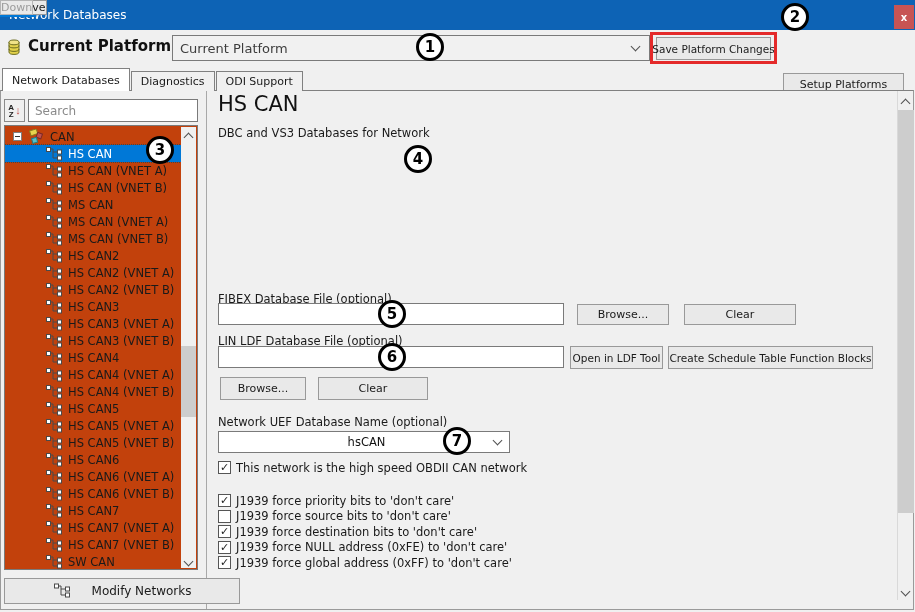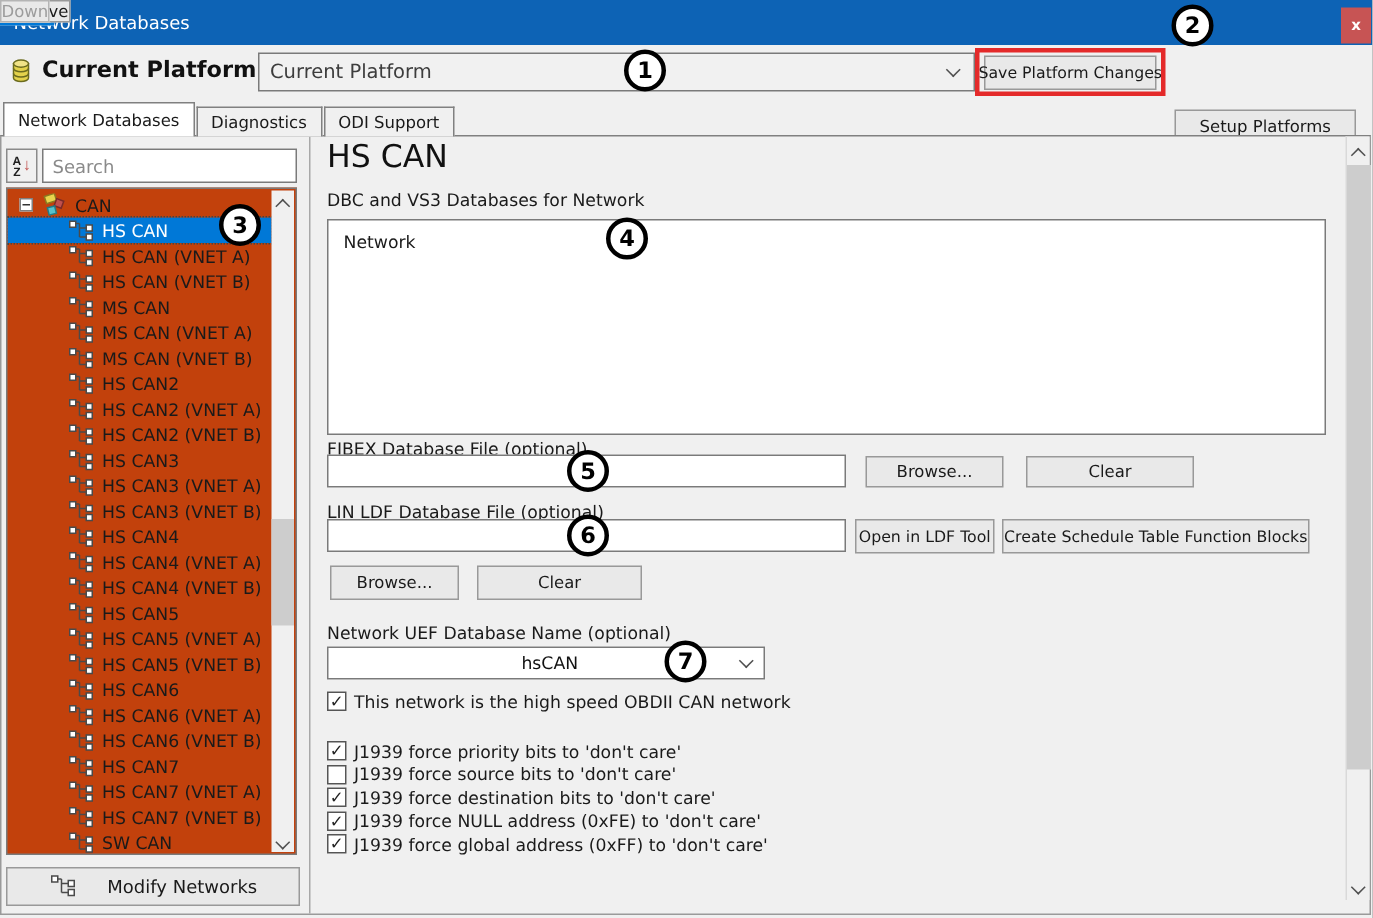--- a/index.html
+++ b/index.html
@@ -68,21 +68,21 @@
   .expand-box { width:9px; height:9px; border:1px solid #808080; background:#fff; position:relative; flex:0 0 9px; }
   .expand-box::after { content:""; position:absolute; left:1px; right:1px; top:3px; border-top:1px solid #333; }
   .tree-item { padding-left:40px; gap:4px; }
   .tree-item .net-icon, .tree-root .root-icon { flex:0 0 auto; display:flex; }
   .tree-item.selected { background:#0078d7; color:#fff; outline:1px dotted #444; }
   .tree-scrollbar { position:absolute; right:1px; top:1px; bottom:1px; width:15px; background:#f0f0f0; }
   .tree-scrollbar .sb-up { position:absolute; top:3px; left:4px; }
   .tree-scrollbar .sb-down { position:absolute; bottom:3px; left:4px; }
   .tree-thumb { position:absolute; left:0; width:15px; top:219px; height:71px; background:#cdcdcd; }
 
-  .modify-btn { position:absolute; left:4px; top:578px; width:196px; height:26px; font-size:12px; gap:20px; }
+  .modify-btn { position:absolute; left:4px; top:578px; width:236px; height:26px; font-size:12px; gap:20px; }
 
   
   .main-heading { position:absolute; left:218px; top:92px; font-size:21px; font-weight:500; color:#111; }
   .section-label { position:absolute; font-size:11.5px; color:#1a1a1a; white-space:nowrap; }
   .dbc-label { left:218px; top:126px; }
   .network-list { position:absolute; left:218px; top:146px; width:666px; height:144px;
     background:#fff; border:1px solid #7a7a7a; }
   .network-list .list-header { position:absolute; left:10px; top:7px; font-size:11.5px; }
 
   .fibex-label { left:218px; top:292px; }
@@ -506,23 +506,20 @@
     <span>Remove</span>
   </button>
       <button class="win-btn dbc-btn disabled">
     <span>Up</span>
   </button>
       <button class="win-btn dbc-btn disabled">
     <span>Down</span>
   </button>
     </div>
 
-  <div class="network-list">
-    <span class="list-header">Network</span>
-  </div>
 
   <div class="section-label fibex-label">FIBEX Database File (optional)</div>
   <input class="text-input fibex-input" type="text" value="" style="">
   <button class="win-btn fibex-browse">
     <span>Browse...</span>
   </button>
   <button class="win-btn fibex-clear">
     <span>Clear</span>
   </button>
 

